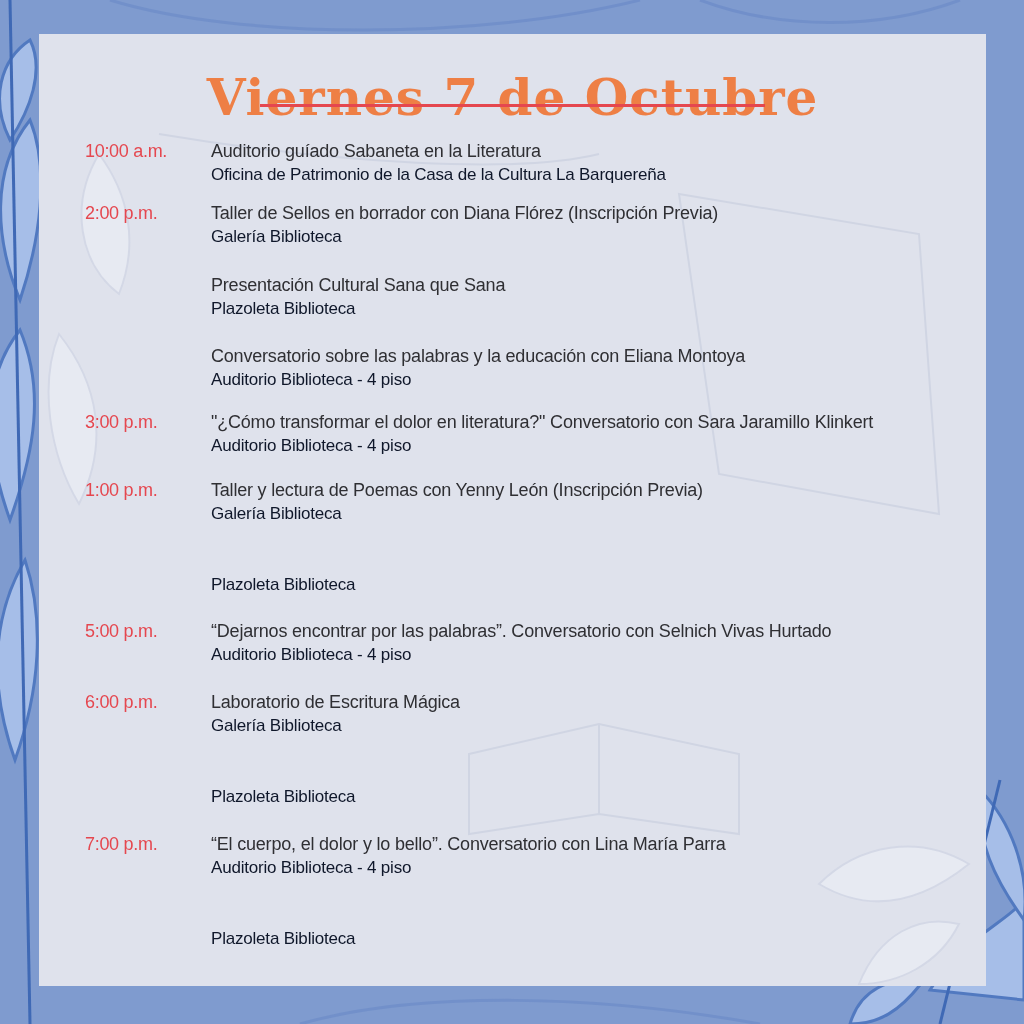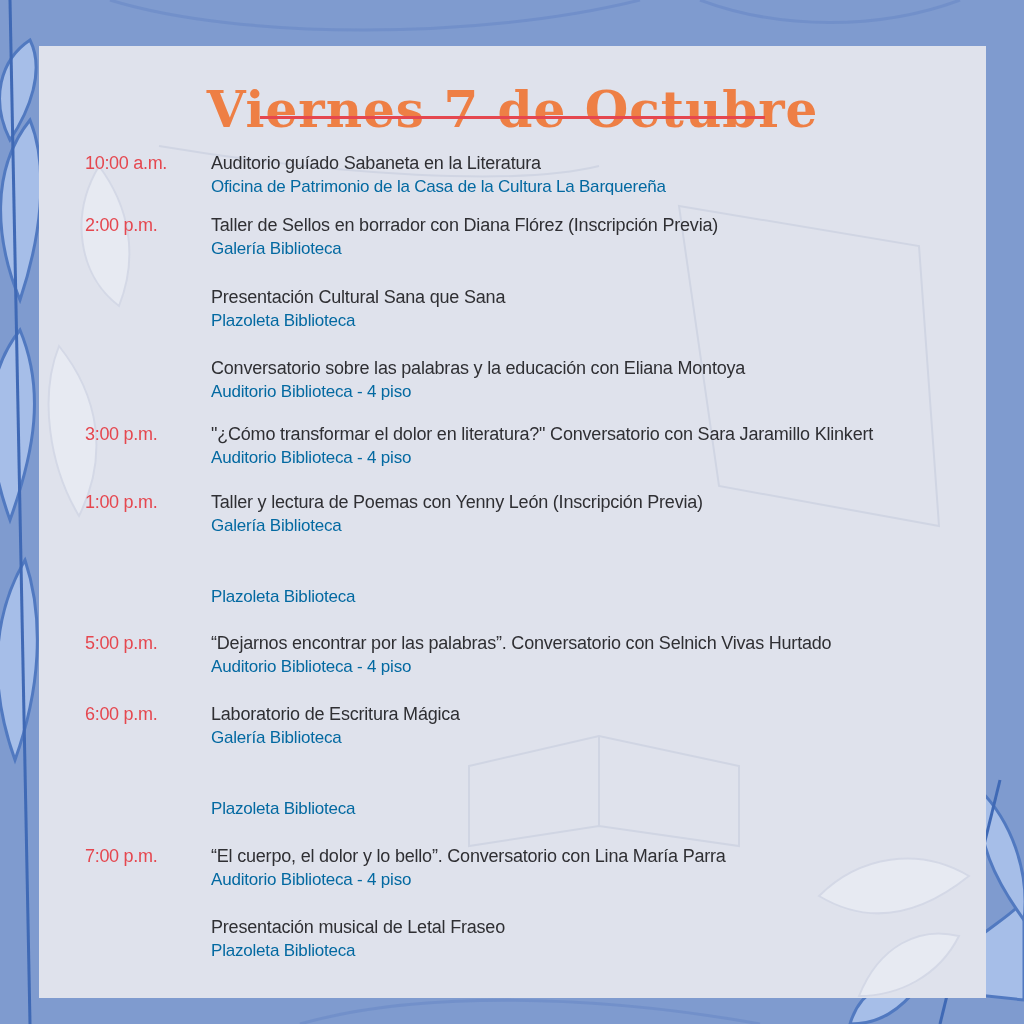--- a/index.html
+++ b/index.html
@@ -5,21 +5,20 @@
   html, body { margin:0; padding:0; }
   body {
     width:1024px; height:1024px; overflow:hidden; position:relative;
     background:#7f9bcf;
     font-family:"Liberation Sans", sans-serif;
   }
   .bg-deco { position:absolute; inset:0; pointer-events:none; }
   .panel {
     position:absolute; left:39px; top:34px; width:947px; height:952px;
     background:#dfe2ec;
-    margin-top:12px;
   }
   .panel-deco { position:absolute; inset:0; pointer-events:none; overflow:hidden; }
   .title {
     position:absolute; left:0; right:0; top:34px; text-align:center;
     font-family:"DejaVu Serif", serif; font-weight:bold;
     font-size:50px; color:#ee7f45; letter-spacing:1px; line-height:60px;
   }
   .title-rule {
     position:absolute; left:221px; width:505px; top:70px; height:3px;
     background:#e5474f;
@@ -28,21 +27,21 @@
   .entry { position:absolute; left:0; width:802px; height:48px; }
   .time {
     position:absolute; left:46px; top:0; font-size:18px; color:#e5474f;
     line-height:24px; letter-spacing:-0.3px;
   }
   .event-title {
     position:absolute; left:172px; top:0; font-size:18px; color:#2f2f33;
     line-height:24px; white-space:nowrap; letter-spacing:-0.2px;
   }
   .event-venue {
-    position:absolute; left:172px; top:24px; font-size:17px; color:#0369a1;
+    position:absolute; left:172px; top:24px; font-size:17px; color:#0f172a;
     line-height:24px; white-space:nowrap; font-weight:300; letter-spacing:-0.2px;
   }
 </style>
 </head>
 <body>
 
 <svg class="bg-deco" width="1024" height="1024" viewBox="0 0 1024 1024">
   <g fill="#a9c0ea" stroke="#4f78c0" stroke-width="3" opacity="0.95">
     <path d="M30 120 C -10 170, -5 240, 20 300 C 40 240, 50 170, 30 120 Z"></path>
     <path d="M20 330 C -20 380, -15 450, 10 520 C 35 450, 45 390, 20 330 Z"></path>
@@ -131,17 +130,16 @@
       <div class="time"></div>
       <div class="event-venue">Plazoleta Biblioteca</div>
     </div>
     <div class="entry" style="top:693px">
       <div class="time">7:00 p.m.</div>
       <div class="event-title">“El cuerpo, el dolor y lo bello”. Conversatorio con Lina María Parra</div>
       <div class="event-venue">Auditorio Biblioteca - 4 piso</div>
     </div>
     <div class="entry" style="top:764px">
       <div class="time"></div>
-      <div class="event-title">Presentación musical de Letal Fraseo</div>
       <div class="event-venue">Plazoleta Biblioteca</div>
     </div>
   </div>
 </div>
 
 </body></html>

